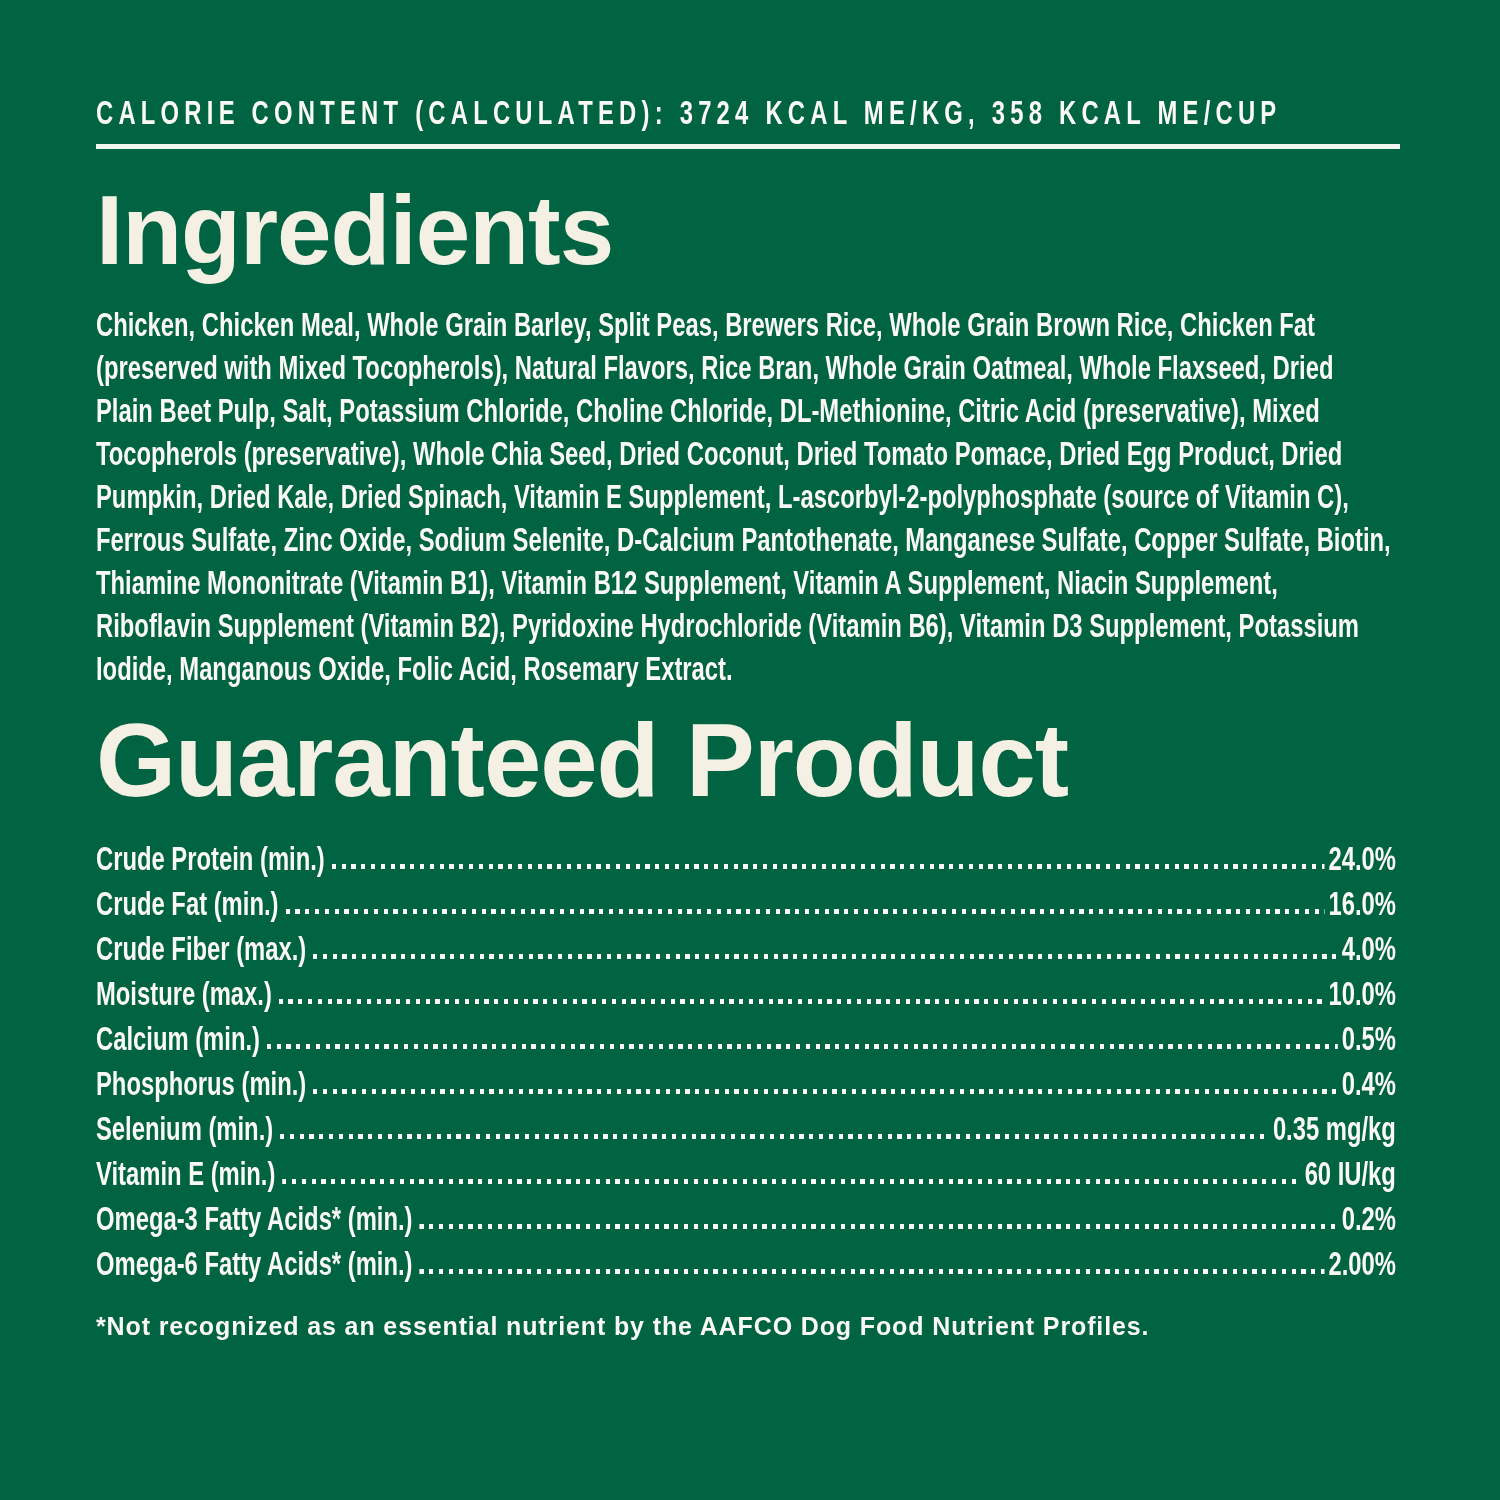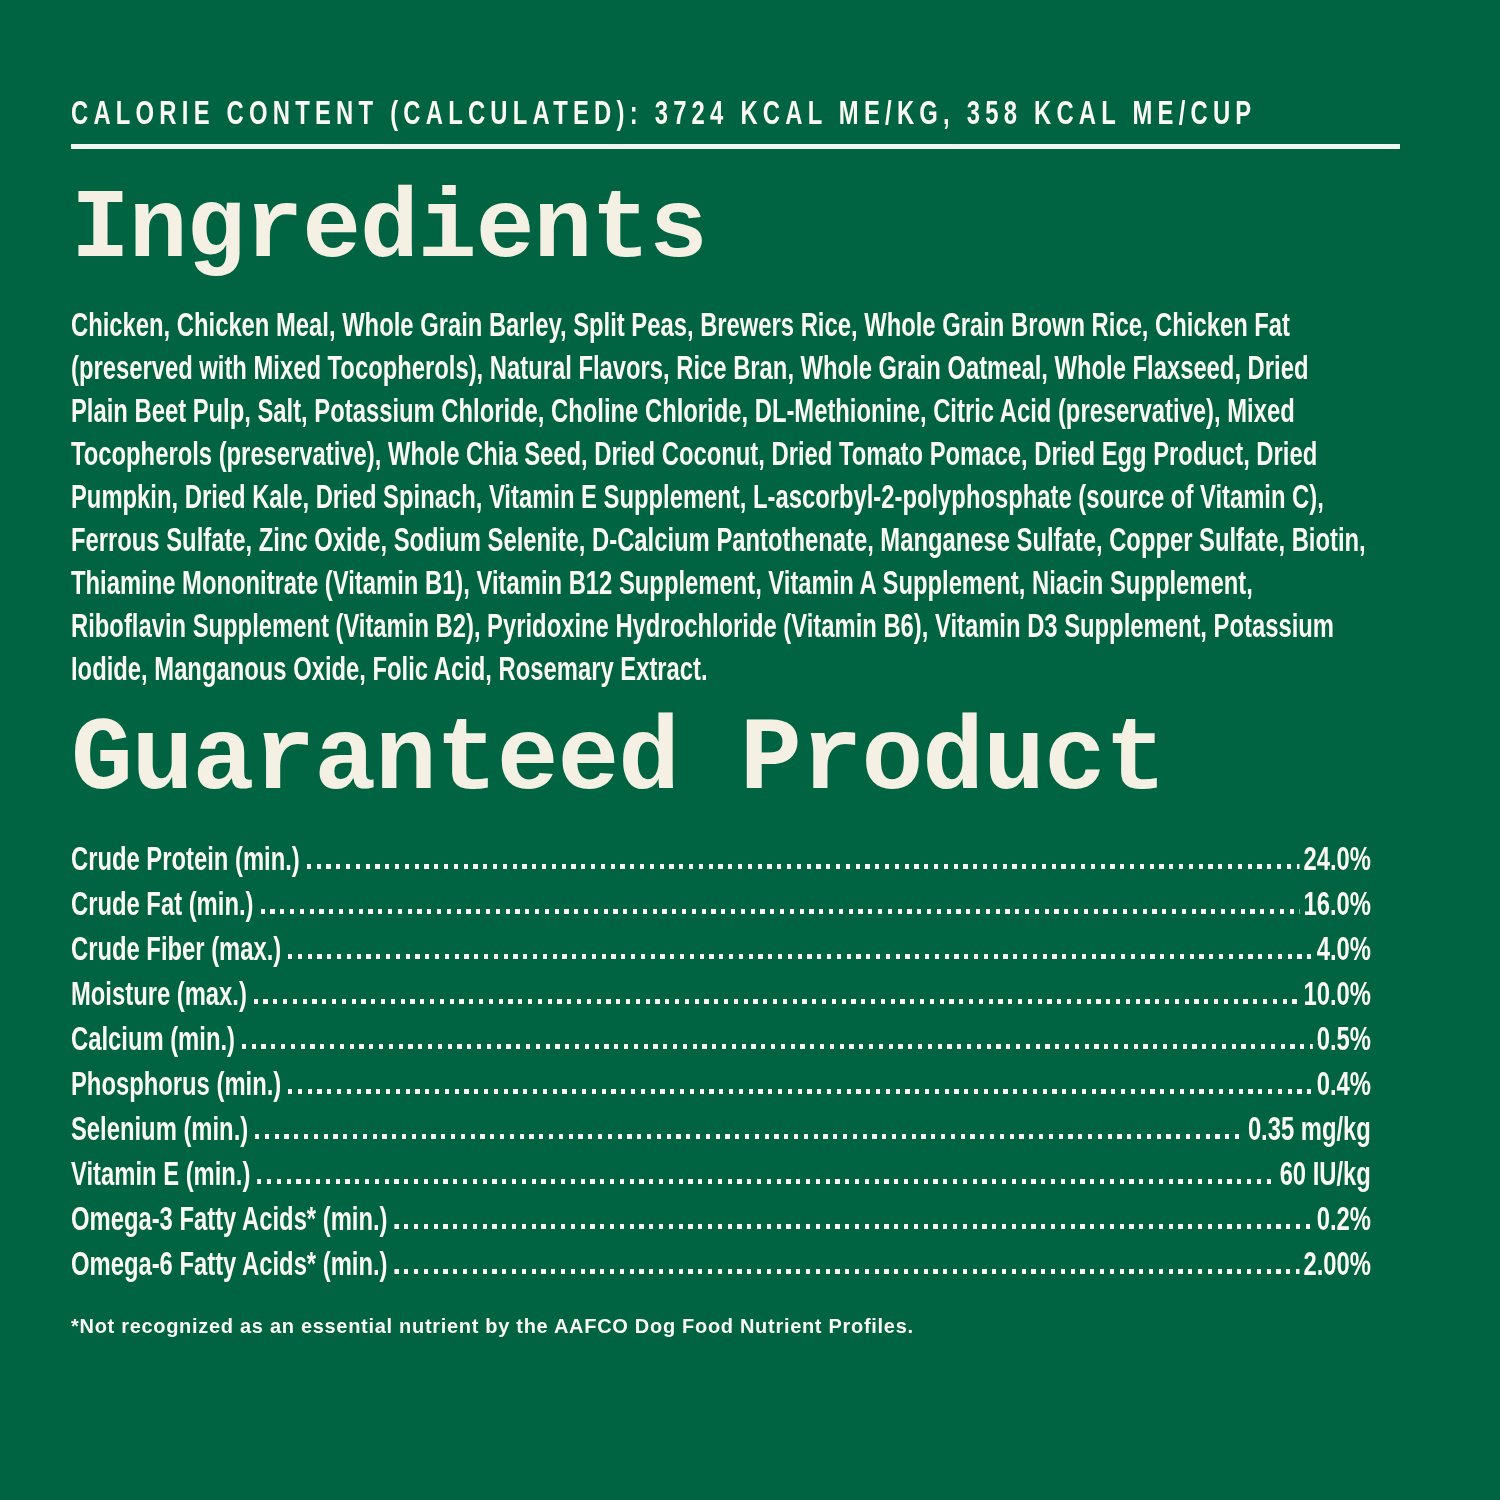--- a/index.html
+++ b/index.html
@@ -10,21 +10,21 @@
   body {
     width: 1500px;
     height: 1500px;
     background: var(--bg, #006341);
     font-family: "Liberation Sans", sans-serif;
   }
   .page {
     box-sizing: border-box;
     width: 1500px;
     height: 1472px;
-    padding: 93px 100px 0 71px;
+    padding: 93px 100px 0 96px;
   }
   
   .condense {
     width: 1857px;
     transform: scaleX(0.70);
     transform-origin: 0 0;
   }
   .calorie-line {
     color: var(--body-ink, #FBF9F3);
     font-weight: bold;
@@ -33,21 +33,21 @@
     letter-spacing: 0.22em;
     white-space: nowrap;
   }
   .rule {
     margin-top: 13px;
     height: 5px;
     background: var(--rule-ink, #F2F6F0);
   }
   .serif-title {
     color: var(--heading-ink, #F4F0E3);
-    font-family: Liberation Mono, monospace;
+    font-family: Liberation Sans, sans-serif;
     font-weight: bold;
     letter-spacing: -1px;
   }
   .title-ingredients {
     margin-top: 26px;
     font-size: 98px;
     line-height: 110px;
   }
   .ingredients-body {
     margin-top: 18px;
@@ -83,21 +83,21 @@
       transparent 6px 14px
     );
   }
   .ga-value {
     text-align: right;
   }
   .footnote {
     margin-top: 22px;
     color: var(--body-ink, #FBF9F3);
     font-weight: bold;
-    font-size: 20px;
+    font-size: 25px;
     letter-spacing: 0.035em;
     line-height: 36px;
   }
 </style>
 </head>
 <body>
 
 <div class="page">
 
   <div class="condense">

